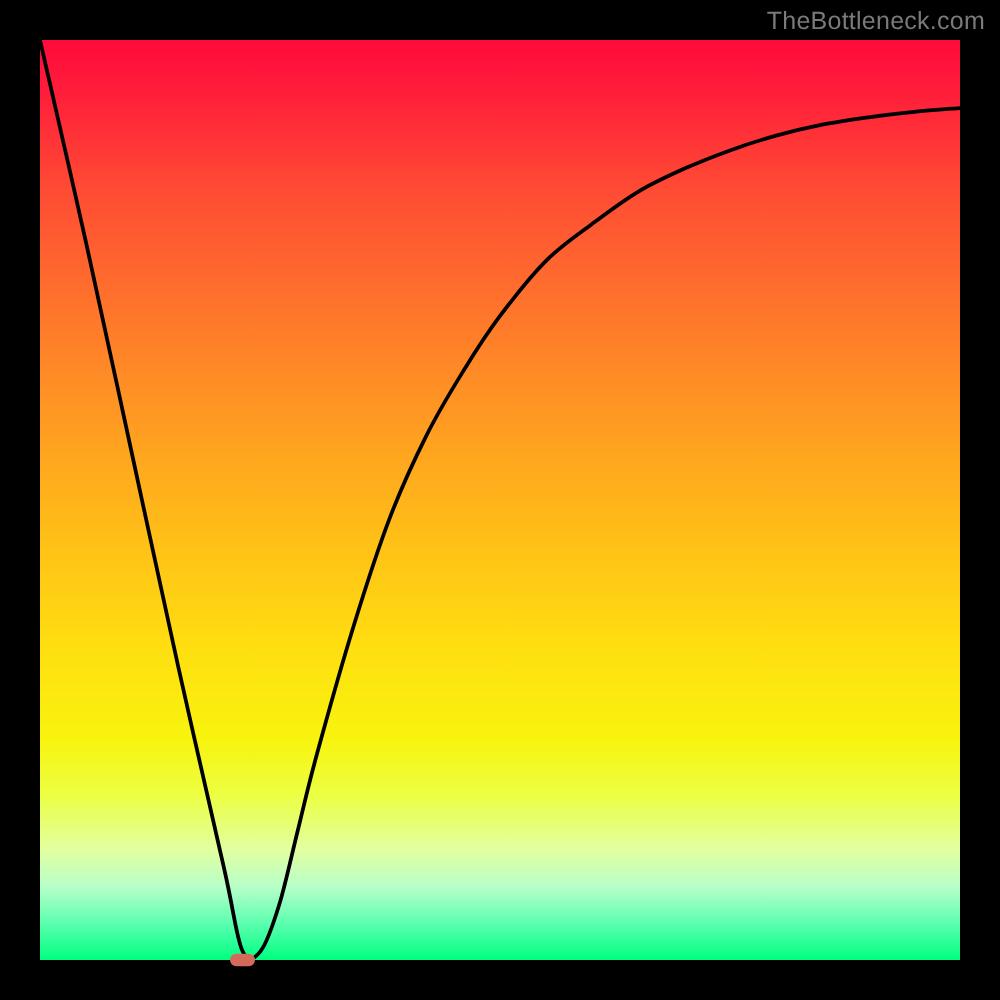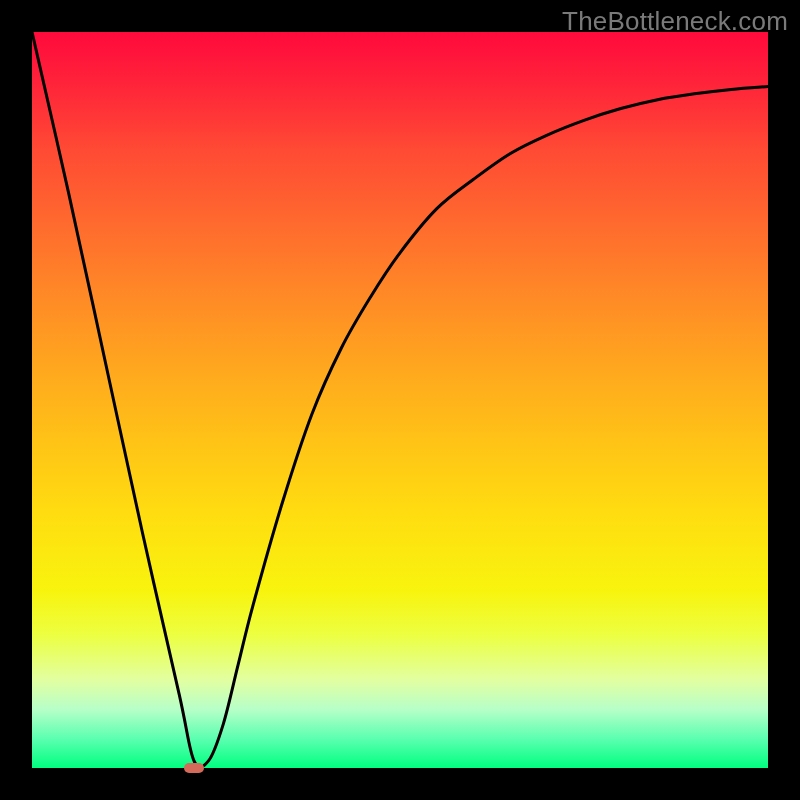--- a/index.html
+++ b/index.html
@@ -53,21 +53,21 @@
     height: 10px;
     border-radius: 5px;
     background: #d46a5a;
     transform: translate(-50%, -50%);
   }
   .watermark {
     position: absolute;
     top: 6px;
     right: 12px;
     color: #7a7a7a;
-    font-size: 26px;
+    font-size: 20px;
     font-weight: 500;
     letter-spacing: 0.2px;
     user-select: none;
   }
 </style>
 </head>
 <body>
 
 <div class="frame">
   <div class="watermark">TheBottleneck.com</div>

